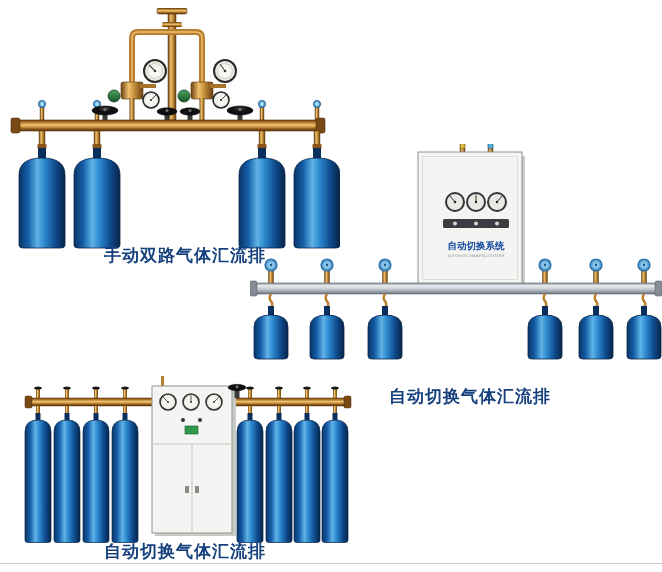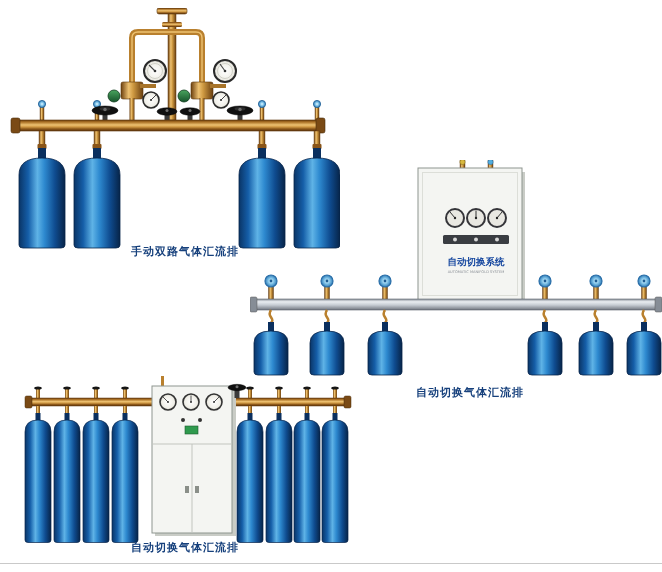--- a/index.html
+++ b/index.html
@@ -5,25 +5,25 @@
   * { margin:0; padding:0; box-sizing:border-box; }
   html,body { background:#fff; }
   .page {
     position:relative; width:662px; height:572px;
     background:var(--page_bg,#ffffff); overflow:hidden;
     font-family:"DejaVu Sans","Liberation Sans",sans-serif;
   }
   .product { position:absolute; }
   .product svg { display:block; }
   .p1 { left:10px; top:8px; }
-  .p2 { left:250px; top:160px; }
+  .p2 { left:250px; top:144px; }
   .p3 { left:15px; top:376px; }
   .caption {
     position:absolute; text-align:center;
-    font-size:11px; font-weight:bold; letter-spacing:1px;
+    font-size:17px; font-weight:bold; letter-spacing:1px;
     color:var(--caption_text,#16407c);
   }
   .c1 { left:35px;  top:244px; width:300px; }
   .c2 { left:320px; top:385px; width:300px; }
   .c3 { left:35px;  top:540px; width:300px; }
   .bottom-rule { position:absolute; left:0; top:563px; width:662px; height:1px; background:#c9c9c9; }
 </style>
 </head>
 <body>
 

